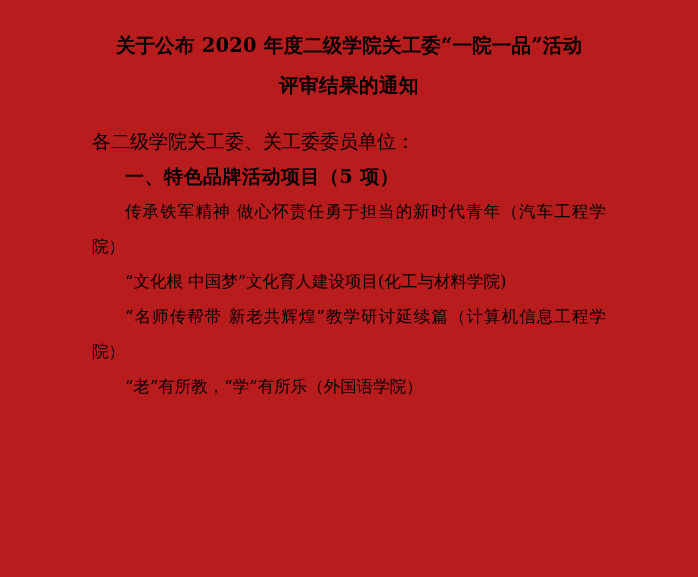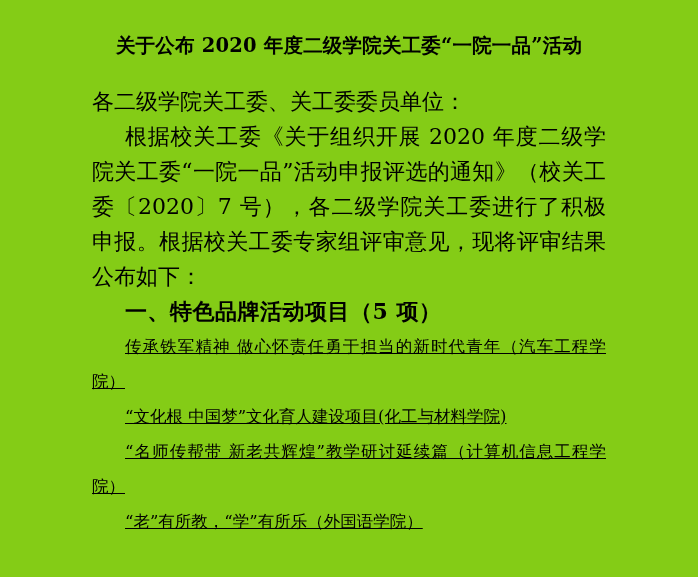--- a/index.html
+++ b/index.html
@@ -12,21 +12,21 @@
     background: #ffffff;
     font-family: "DejaVu Serif", "Liberation Serif", serif;
     color: #000000;
     overflow: hidden;
   }
   .page {
     box-sizing: border-box;
     width: 698px;
     height: 577px;
     padding: 26px 92px 0 92px;
-    background: #84cc16;
+    background: #b91c1c;
   }
   .doc-title {
     text-align: center;
     font-size: 19.5px;
     font-weight: bold;
     line-height: 40px;
     letter-spacing: 0.2px;
     margin: 0 0 4px 0;
   }
   .doc-title .title-line {
@@ -34,57 +34,56 @@
     white-space: nowrap;
   }
   .title-line-2 {
     letter-spacing: 0.5px;
   }
   .body-block {
     margin-top: 18px;
   }
   p.para {
     margin: 0;
-    font-size: 22px;
+    font-size: 19px;
     line-height: 35px;
     text-align: justify;
     text-justify: inter-ideograph;
   }
   p.indent {
     text-indent: 33px;
   }
   p.section-head {
     font-weight: bold;
     text-indent: 33px;
     letter-spacing: 0.5px;
   }
   .just-block {
     font-size: 16.5px;
     line-height: 35px;
     text-align: justify;
     text-justify: inter-ideograph;
     text-indent: 33px;
     margin: 0;
-    text-decoration: underline;
   }
 </style>
 </head>
 <body>
 
 <div class="page">
 
   <h1 class="doc-title">
     <span class="title-line title-line-1">关于公布 2020 年度二级学院关工委“一院一品”活动</span>
+    <span class="title-line title-line-2">评审结果的通知</span>
   </h1>
 
   <div class="body-block">
 
     <p class="para">各二级学院关工委、关工委委员单位：</p>
 
-    <p class="para indent">根据校关工委《关于组织开展 2020 年度二级学院关工委“一院一品”活动申报评选的通知》（校关工委〔2020〕7 号），各二级学院关工委进行了积极申报。根据校关工委专家组评审意见，现将评审结果公布如下：</p>
 
     <p class="para section-head">一、特色品牌活动项目（5 项）</p>
 
     <p class="just-block">传承铁军精神  做心怀责任勇于担当的新时代青年（汽车工程学院）</p>
     <p class="just-block">“文化根  中国梦”文化育人建设项目(化工与材料学院)</p>
     <p class="just-block">“名师传帮带  新老共辉煌”教学研讨延续篇（计算机信息工程学院）</p>
     <p class="just-block">“老”有所教，“学”有所乐（外国语学院）</p>
 
   </div>
 </div>

